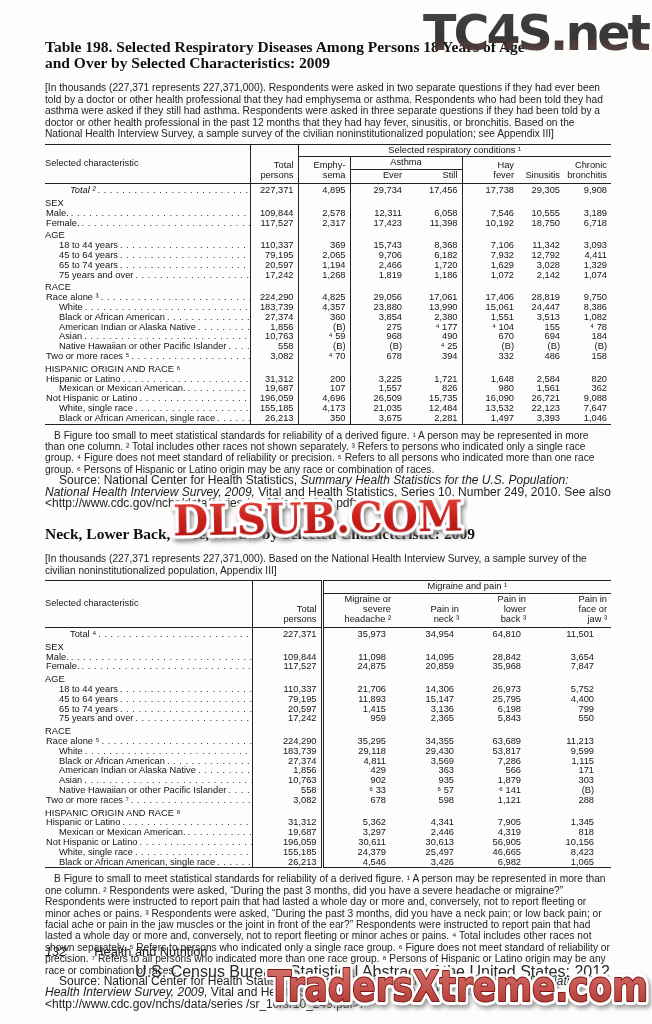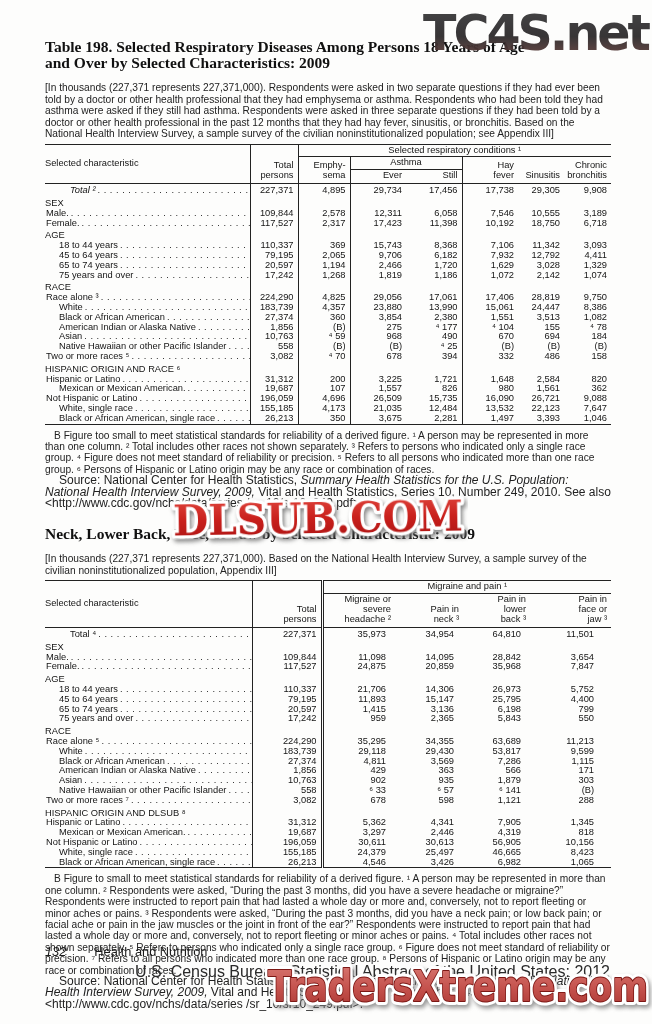--- a/index.html
+++ b/index.html
@@ -657,21 +657,21 @@
               <span class="leader"></span>
             </div>
           </td>
           <td class="v dbr">3,082</td>
           <td class="v p1">678</td>
           <td class="v p1">598</td>
           <td class="v p1">1,121</td>
           <td class="v p2">288</td>
         </tr>
         <tr class="grp">
-          <td class="stub brd g">HISPANIC ORIGIN AND DLSUB ⁸</td>
+          <td class="stub brd g">HISPANIC ORIGIN AND RACE ⁸</td>
           <td class="v dbr"></td>
           <td class="v p1"></td>
           <td class="v p1"></td>
           <td class="v p1"></td>
           <td class="v p2"></td>
         </tr>
         <tr>
           <td class="stub brd">
             <div class="sf">
               <span class="lbl" style="padding-left: 1px;">Hispanic or Latino</span>

